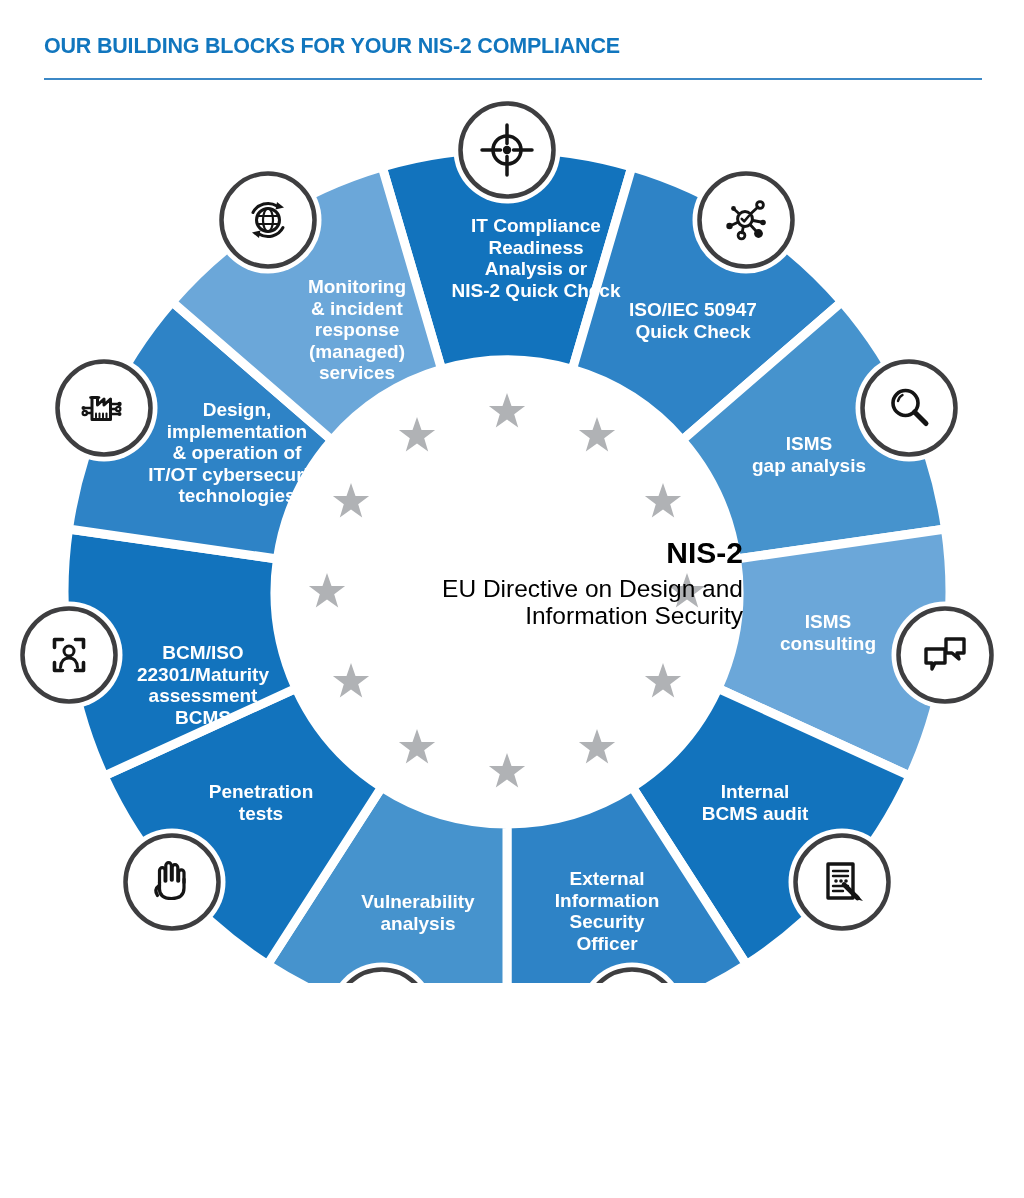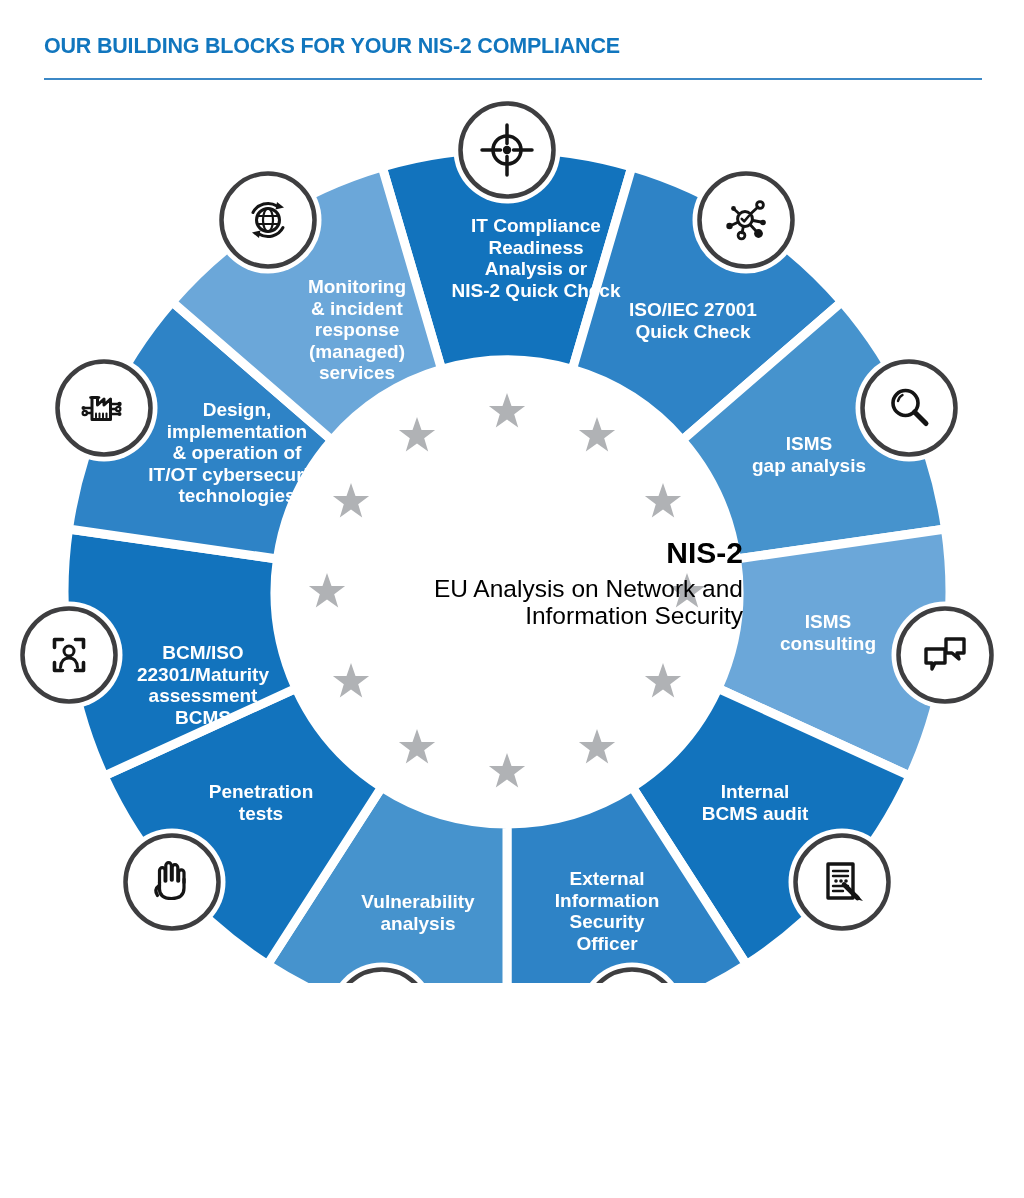--- a/index.html
+++ b/index.html
@@ -224,21 +224,21 @@
     <g>
       <path d="M772,1091 L787.5,1123.5 L756.5,1123.5 Z" fill="none" stroke="var(--logo_gray)" stroke-width="6" stroke-linejoin="round"></path>
       <path d="M755,1130 Q771,1121 788,1128" fill="none" stroke="var(--logo_gray)" stroke-width="4.5" stroke-linecap="round"></path>
     </g>
   </svg>
 
   <div class="seg-label" style="left:536px;top:258px;">IT Compliance
 Readiness
 Analysis or
 NIS-2 Quick Check</div>
-  <div class="seg-label" style="left:693px;top:320px;">ISO/IEC 27001
+  <div class="seg-label" style="left:693px;top:320px;">ISO/IEC 50947
 Quick Check</div>
   <div class="seg-label" style="left:809px;top:454px;">ISMS
 gap analysis</div>
   <div class="seg-label" style="left:828px;top:632px;">ISMS
 consulting</div>
   <div class="seg-label" style="left:755px;top:802px;">Internal
 BCMS audit</div>
   <div class="seg-label" style="left:418px;top:912px;">Vulnerability
 analysis</div>
   <div class="seg-label" style="left:607px;top:911px;">External
@@ -257,21 +257,21 @@
 IT/OT cybersecurity
 technologies</div>
   <div class="seg-label" style="left:357px;top:330px;">Monitoring
 &amp; incident
 response
 (managed)
 services</div>
 
   <div class="center-text">
     <div class="center-title">NIS-2</div>
-    <div class="center-sub">EU Analysis on Network and
+    <div class="center-sub">EU Directive on Design and
 Information Security</div>
   </div>
 
   <div class="logo-text">
     <span class="lb">TÜV</span><span class="lr">Security</span>
   </div>
 
 </div>
 
 </body></html>

